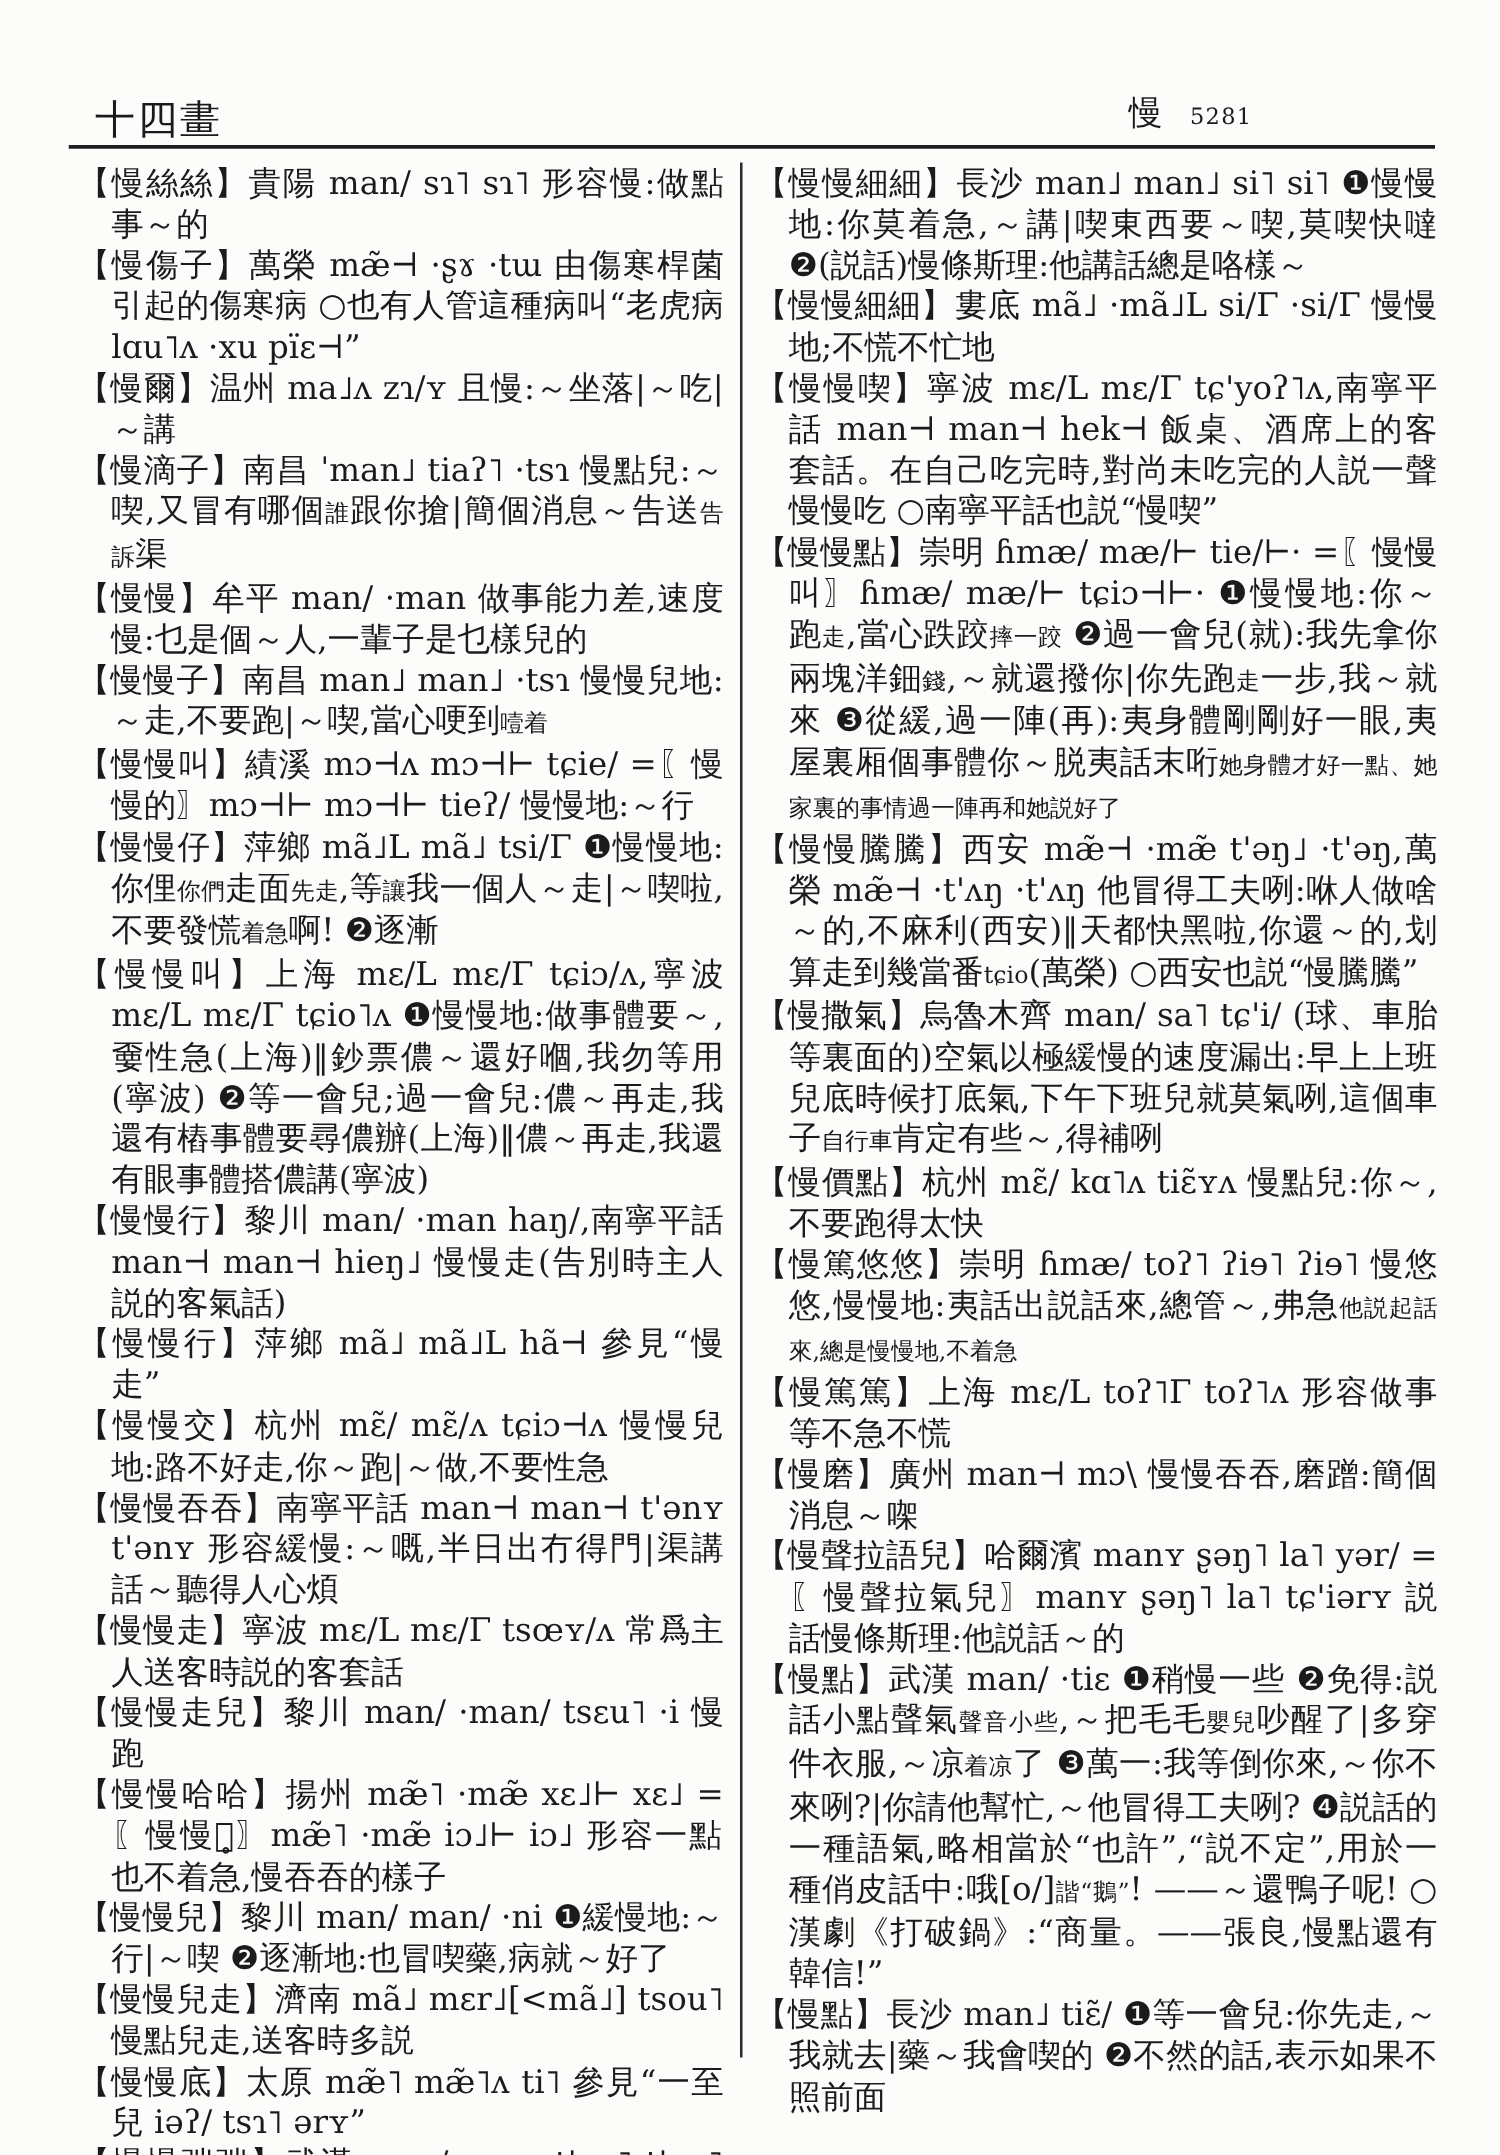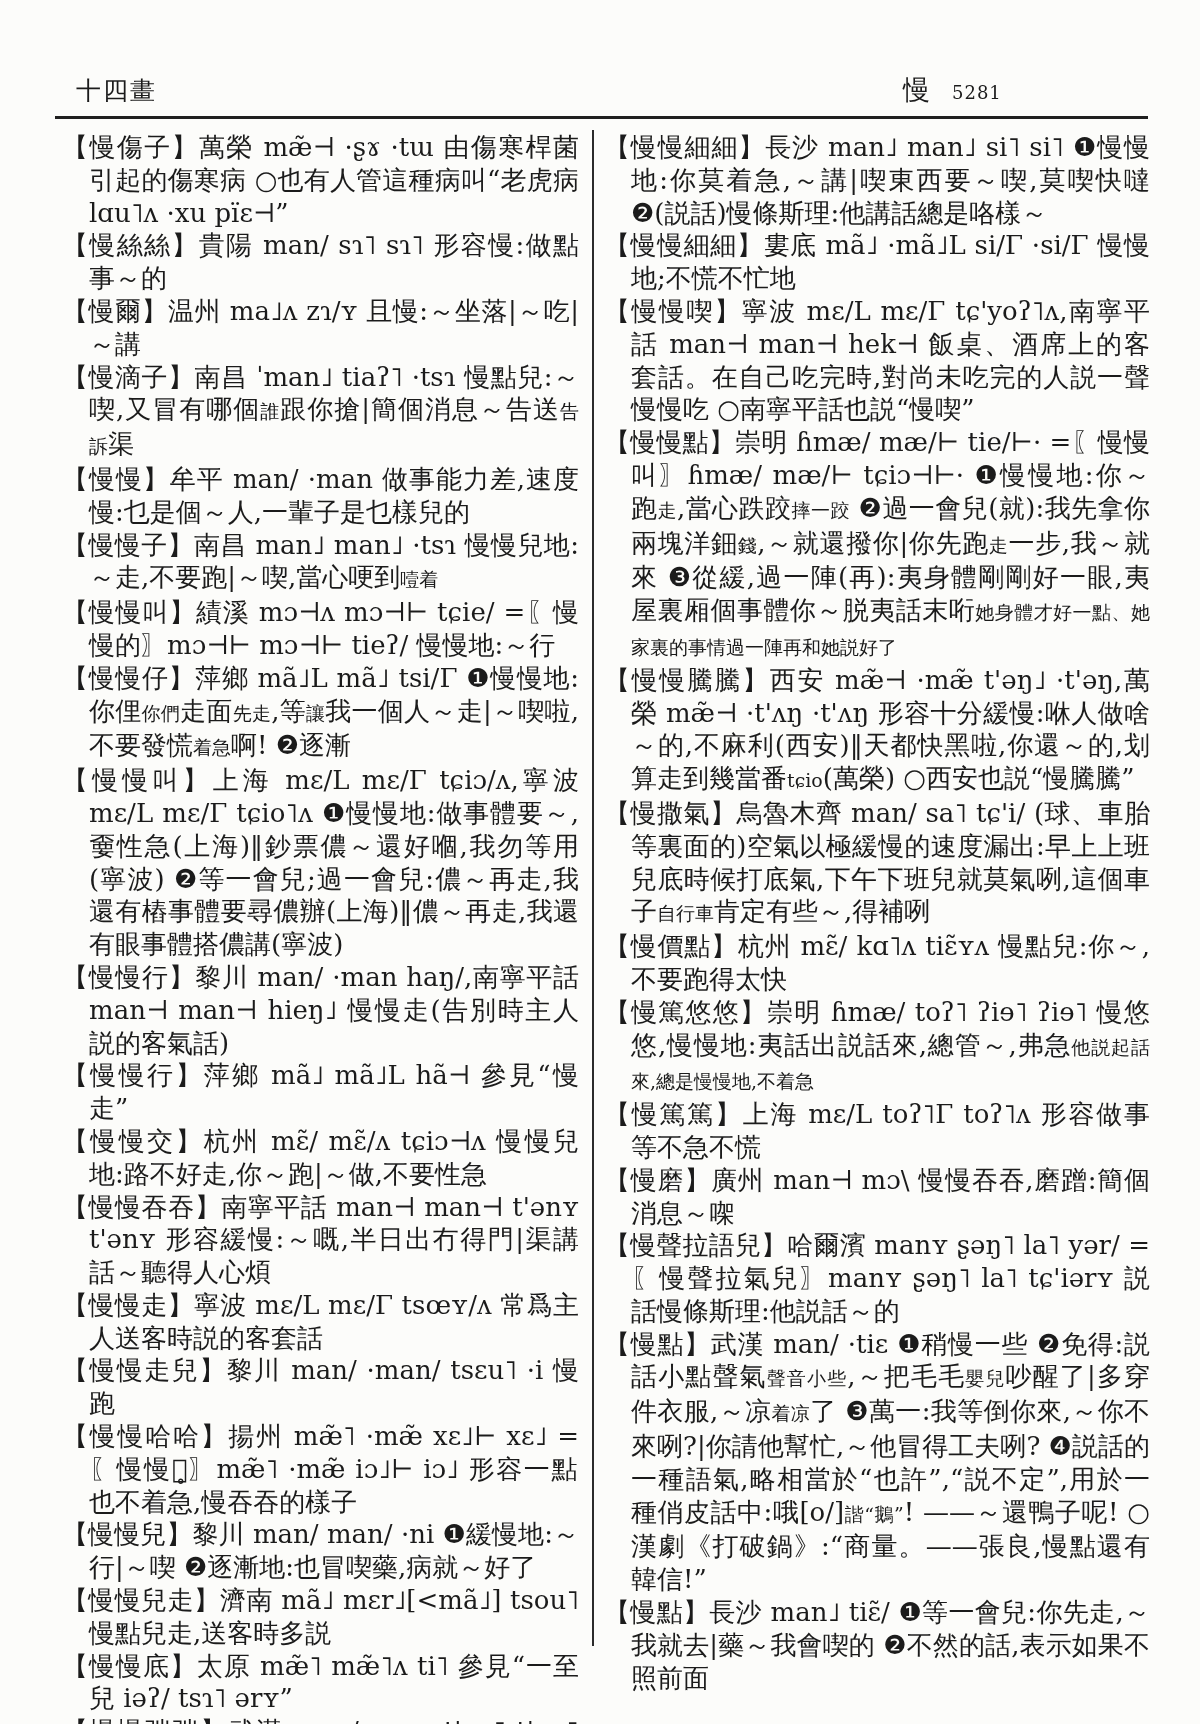--- a/index.html
+++ b/index.html
@@ -10,21 +10,21 @@
   }
   .page {
     position:relative;
     width:1200px;
     height:1724px;
     background:#fcfcfa;
     overflow:hidden;
   }
   .hdr-left {
     position:absolute; left:76px; top:74px;
-    font-size:25px; letter-spacing:2px;text-align:right;
+    font-size:32px; letter-spacing:2px;text-align:right;
   }
   .hdr-right {
     position:absolute; left:903px; top:72px;
     font-size:27px;
   }
   .hdr-right .pgnum { margin-left:22px; font-size:18px; letter-spacing:1px; }
   .rule {
     position:absolute; left:55px; top:116px;
     width:1093px; height:3px; background:#1f1f1f;
   }
@@ -52,22 +52,22 @@
 <body>
 
 <div class="page">
   <div class="hdr-left">十四畫</div>
   <div class="hdr-right">
     <span>慢</span><span class="pgnum">5281</span>
   </div>
   <div class="rule"></div>
   <div class="divider"></div>
   <div class="col col-left">
+      <div class="entry"><span class="hw">【慢絲絲】</span><span class="bt">貴陽 man/ sɿ˥ sɿ˥ 形容慢:做點事～的</span></div>
       <div class="entry"><span class="hw">【慢傷子】</span><span class="bt">萬榮 mæ̃⊣ ·ʂɤ ·tɯ 由傷寒桿菌引起的傷寒病 ○也有人管這種病叫“老虎病 lɑu˥ʌ ·xu pïɛ⊣”</span></div>
-      <div class="entry"><span class="hw">【慢絲絲】</span><span class="bt">貴陽 man/ sɿ˥ sɿ˥ 形容慢:做點事～的</span></div>
       <div class="entry"><span class="hw">【慢爾】</span><span class="bt">温州 ma˩ʌ zɿ/ʏ 且慢:～坐落|～吃|～講</span></div>
       <div class="entry"><span class="hw">【慢滴子】</span><span class="bt">南昌 ˈman˩ tiaʔ˥ ·tsɿ 慢點兒:～喫,又冒有哪個</span><span class="sm">誰</span><span class="bt">跟你搶|簡個消息～告送</span><span class="sm">告訴</span><span class="bt">渠</span></div>
       <div class="entry"><span class="hw">【慢慢】</span><span class="bt">牟平 man/ ·man 做事能力差,速度慢:乜是個～人,一輩子是乜樣兒的</span></div>
       <div class="entry"><span class="hw">【慢慢子】</span><span class="bt">南昌 man˩ man˩ ·tsɿ 慢慢兒地:～走,不要跑|～喫,當心哽到</span><span class="sm">噎着</span></div>
       <div class="entry"><span class="hw">【慢慢叫】</span><span class="bt">績溪 mɔ⊣ʌ mɔ⊣⊢ tɕie/ =〖慢慢的〗mɔ⊣⊢ mɔ⊣⊢ tieʔ/ 慢慢地:～行</span></div>
       <div class="entry"><span class="hw">【慢慢仔】</span><span class="bt">萍鄉 mã˩L mã˩ tsi/Γ ❶慢慢地:你俚</span><span class="sm">你們</span><span class="bt">走面</span><span class="sm">先走</span><span class="bt">,等</span><span class="sm">讓</span><span class="bt">我一個人～走|～喫啦,不要發慌</span><span class="sm">着急</span><span class="bt">啊! ❷逐漸</span></div>
       <div class="entry"><span class="hw">【慢慢叫】</span><span class="bt">上海 mɛ/L mɛ/Γ tɕiɔ/ʌ,寧波 mɛ/L mɛ/Γ tɕio˥ʌ ❶慢慢地:做事體要～,嫑性急(上海)‖鈔票儂～還好嗰,我勿等用(寧波) ❷等一會兒;過一會兒:儂～再走,我還有樁事體要尋儂辦(上海)‖儂～再走,我還有眼事體搭儂講(寧波)</span></div>
       <div class="entry"><span class="hw">【慢慢行】</span><span class="bt">黎川 man/ ·man haŋ/,南寧平話 man⊣ man⊣ hieŋ˩ 慢慢走(告別時主人説的客氣話)</span></div>
       <div class="entry"><span class="hw">【慢慢行】</span><span class="bt">萍鄉 mã˩ mã˩L hã⊣ 參見“慢走”</span></div>
       <div class="entry"><span class="hw">【慢慢交】</span><span class="bt">杭州 mɛ̃/ mɛ̃/ʌ tɕiɔ⊣ʌ 慢慢兒地:路不好走,你～跑|～做,不要性急</span></div>
@@ -78,21 +78,21 @@
       <div class="entry"><span class="hw">【慢慢兒】</span><span class="bt">黎川 man/ man/ ·ni ❶緩慢地:～行|～喫 ❷逐漸地:也冒喫藥,病就～好了</span></div>
       <div class="entry"><span class="hw">【慢慢兒走】</span><span class="bt">濟南 mã˩ mɛr˩[&lt;mã˩] tsou˥ 慢點兒走,送客時多説</span></div>
       <div class="entry"><span class="hw">【慢慢底】</span><span class="bt">太原 mæ̃˥ mæ̃˥ʌ ti˥ 參見“一至兒 iəʔ/ tsɿ˥ ərʏ”</span></div>
       <div class="entry"><span class="hw">【慢慢弢弢】</span><span class="bt">武漢 man/ ·man t'au˥ t'au˥ 行動遲緩的樣子:他説話總是～的 ○弢,廣韵豪韵土刀切:“牛行遲貌”</span></div>
     </div>
   <div class="col col-right">
       <div class="entry"><span class="hw">【慢慢細細】</span><span class="bt">長沙 man˩ man˩ si˥ si˥ ❶慢慢地:你莫着急,～講|喫東西要～喫,莫喫快噠 ❷(説話)慢條斯理:他講話總是咯樣～</span></div>
       <div class="entry"><span class="hw">【慢慢細細】</span><span class="bt">婁底 mã˩ ·mã˩L si/Γ ·si/Γ 慢慢地;不慌不忙地</span></div>
       <div class="entry"><span class="hw">【慢慢喫】</span><span class="bt">寧波 mɛ/L mɛ/Γ tɕ'yoʔ˥ʌ,南寧平話 man⊣ man⊣ hek⊣ 飯桌、酒席上的客套話。在自己吃完時,對尚未吃完的人説一聲慢慢吃 ○南寧平話也説“慢喫”</span></div>
       <div class="entry"><span class="hw">【慢慢點】</span><span class="bt">崇明 ɦmæ/ mæ/⊢ tie/⊢· =〖慢慢叫〗ɦmæ/ mæ/⊢ tɕiɔ⊣⊢· ❶慢慢地:你～跑</span><span class="sm">走</span><span class="bt">,當心跌跤</span><span class="sm">摔一跤</span><span class="bt"> ❷過一會兒(就):我先拿你兩塊洋鈿</span><span class="sm">錢</span><span class="bt">,～就還撥你|你先跑</span><span class="sm">走</span><span class="bt">一步,我～就來 ❸從緩,過一陣(再):夷身體剛剛好一眼,夷屋裏厢個事體你～脱夷話末哘</span><span class="sm">她身體才好一點、她家裏的事情過一陣再和她説好了</span></div>
-      <div class="entry"><span class="hw">【慢慢騰騰】</span><span class="bt">西安 mæ̃⊣ ·mæ̃ t'əŋ˩ ·t'əŋ,萬榮 mæ̃⊣ ·t'ʌŋ ·t'ʌŋ 形容十分緩慢:咻人做啥～的,不麻利(西安)‖天都快黑啦,你還～的,划算走到幾當番</span><span class="sm">tɕio</span><span class="bt">(萬榮) ○西安也説“慢騰騰”</span></div>
+      <div class="entry"><span class="hw">【慢慢騰騰】</span><span class="bt">西安 mæ̃⊣ ·mæ̃ t'əŋ˩ ·t'əŋ,萬榮 mæ̃⊣ ·t'ʌŋ ·t'ʌŋ 他冒得工夫咧:咻人做啥～的,不麻利(西安)‖天都快黑啦,你還～的,划算走到幾當番</span><span class="sm">tɕio</span><span class="bt">(萬榮) ○西安也説“慢騰騰”</span></div>
       <div class="entry"><span class="hw">【慢撒氣】</span><span class="bt">烏魯木齊 man/ sa˥ tɕ'i/ (球、車胎等裏面的)空氣以極緩慢的速度漏出:早上上班兒底時候打底氣,下午下班兒就莫氣咧,這個車子</span><span class="sm">自行車</span><span class="bt">肯定有些～,得補咧</span></div>
       <div class="entry"><span class="hw">【慢價點】</span><span class="bt">杭州 mɛ̃/ kɑ˥ʌ tiɛ̃ʏʌ 慢點兒:你～,不要跑得太快</span></div>
       <div class="entry"><span class="hw">【慢篤悠悠】</span><span class="bt">崇明 ɦmæ/ toʔ˥ ʔiɘ˥ ʔiɘ˥ 慢悠悠,慢慢地:夷話出説話來,總管～,弗急</span><span class="sm">他説起話來,總是慢慢地,不着急</span></div>
       <div class="entry"><span class="hw">【慢篤篤】</span><span class="bt">上海 mɛ/L toʔ˥Γ toʔ˥ʌ 形容做事等不急不慌</span></div>
       <div class="entry"><span class="hw">【慢磨】</span><span class="bt">廣州 man⊣ mɔ\ 慢慢吞吞,磨蹭:簡個消息～㗎</span></div>
       <div class="entry"><span class="hw">【慢聲拉語兒】</span><span class="bt">哈爾濱 manʏ ʂəŋ˥ la˥ yər/ =〖慢聲拉氣兒〗manʏ ʂəŋ˥ la˥ tɕ'iərʏ 説話慢條斯理:他説話～的</span></div>
       <div class="entry"><span class="hw">【慢點】</span><span class="bt">武漢 man/ ·tiɛ ❶稍慢一些 ❷免得:説話小點聲氣</span><span class="sm">聲音小些</span><span class="bt">,～把毛毛</span><span class="sm">嬰兒</span><span class="bt">吵醒了|多穿件衣服,～凉</span><span class="sm">着凉</span><span class="bt">了 ❸萬一:我等倒你來,～你不來咧?|你請他幫忙,～他冒得工夫咧? ❹説話的一種語氣,略相當於“也許”,“説不定”,用於一種俏皮話中:哦[o/]</span><span class="sm">諧“鵝”</span><span class="bt">! ——～還鴨子呢! ○漢劇《打破鍋》:“商量。——張良,慢點還有韓信!”</span></div>
       <div class="entry"><span class="hw">【慢點】</span><span class="bt">長沙 man˩ tiɛ̃/ ❶等一會兒:你先走,～我就去|藥～我會喫的 ❷不然的話,表示如果不照前面</span></div>
     </div>
 </div>

